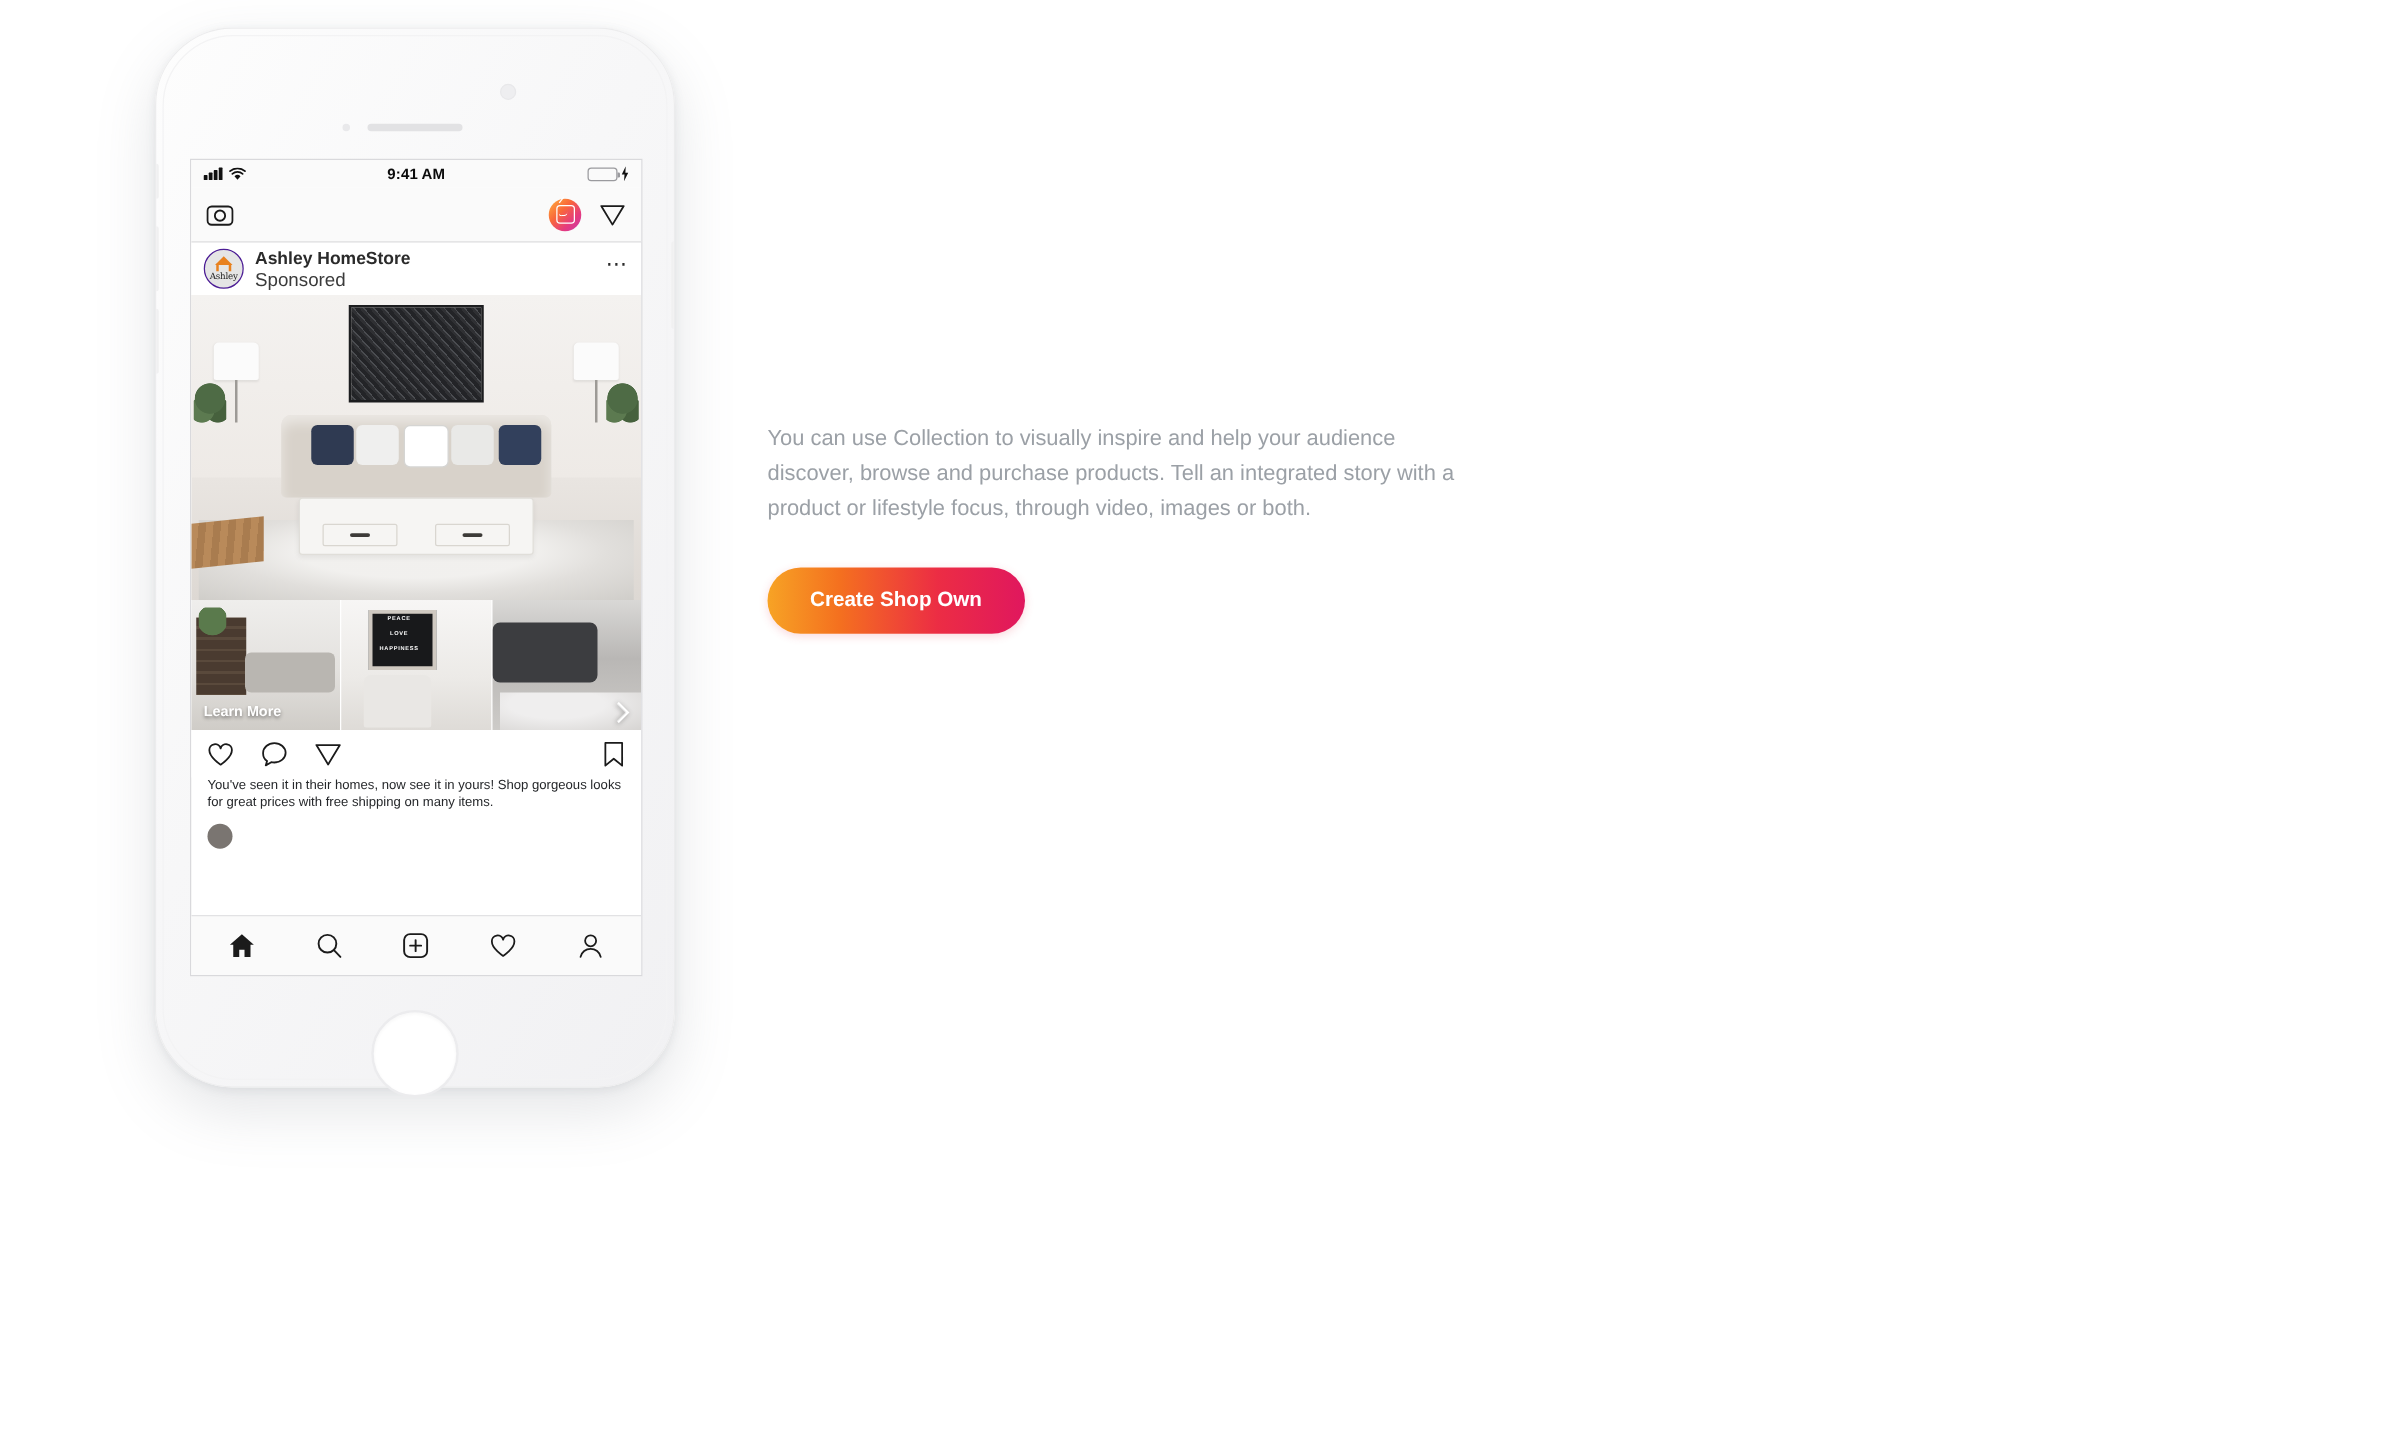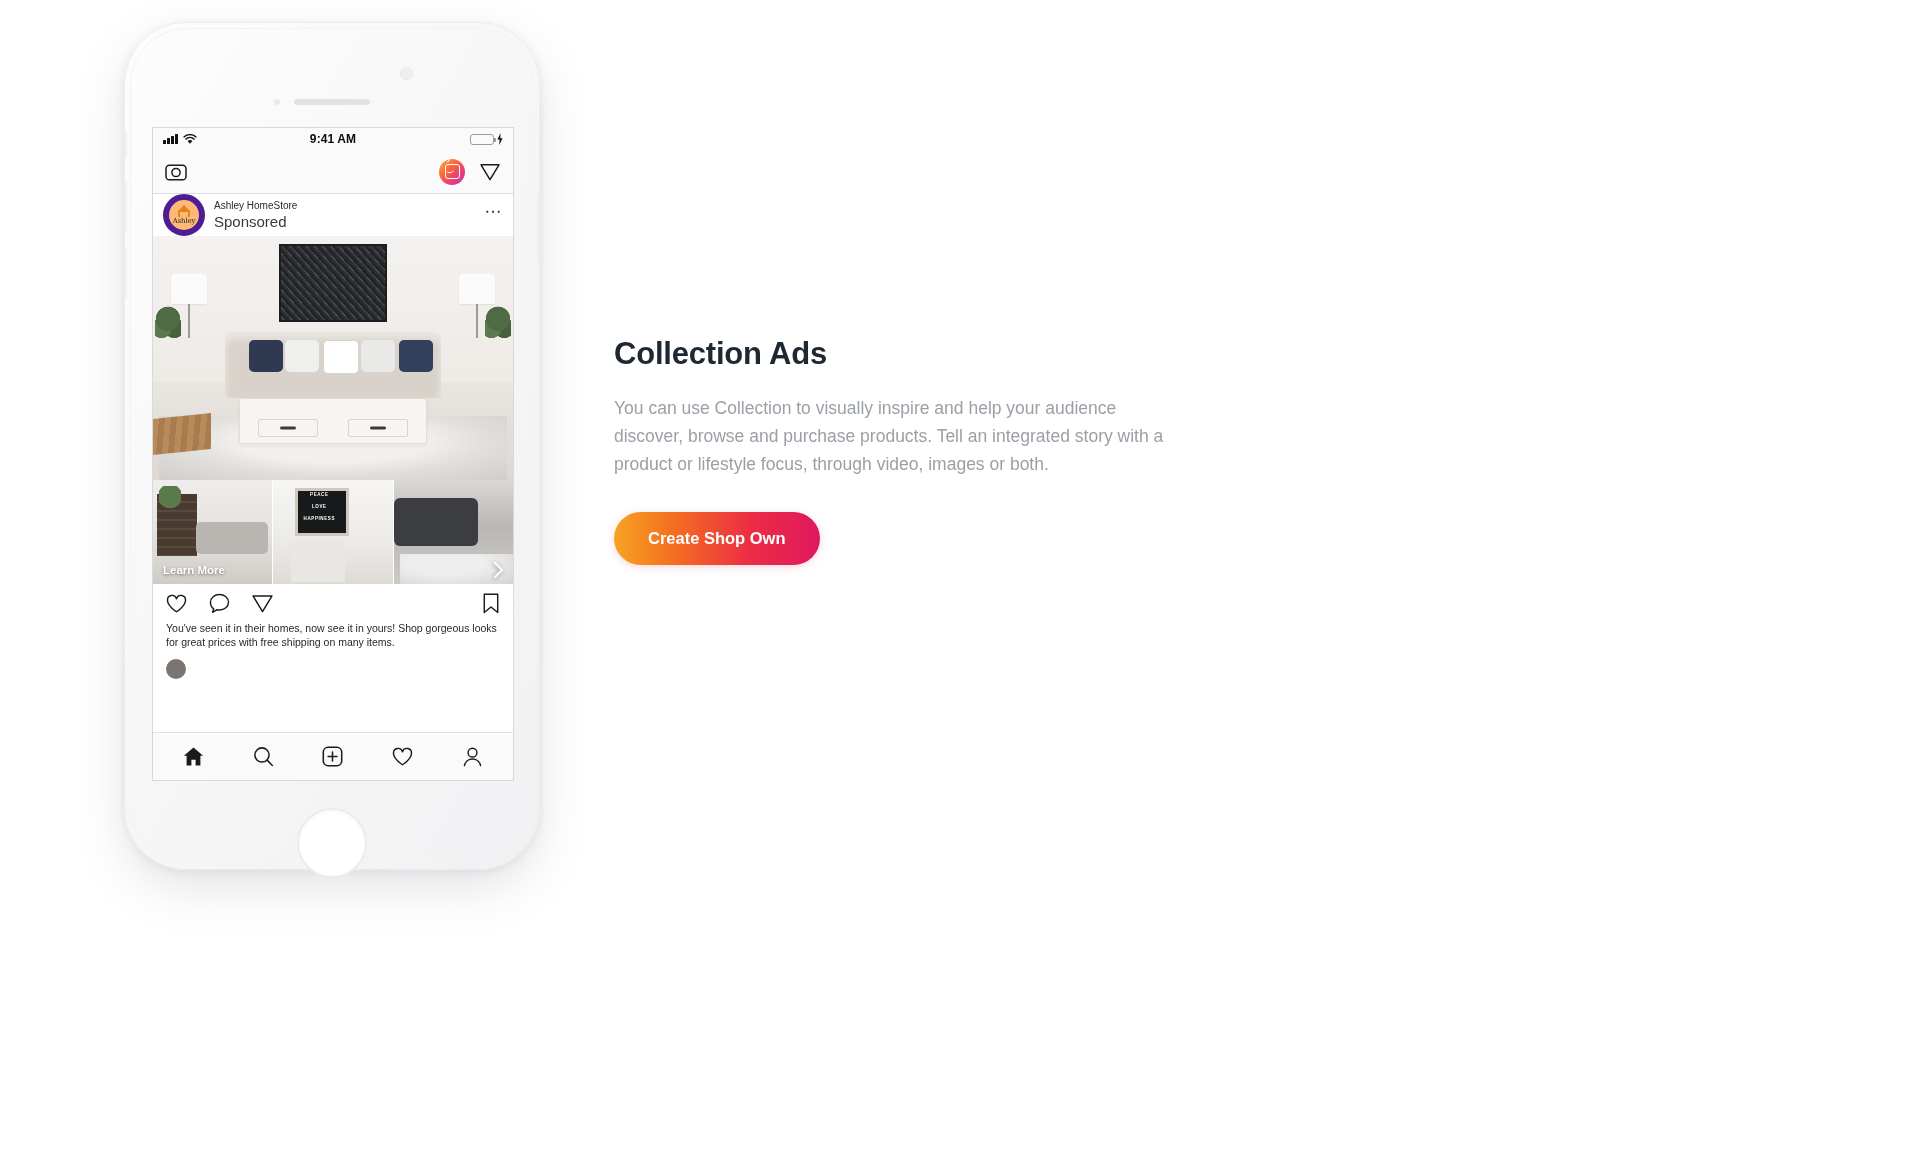--- a/index.html
+++ b/index.html
@@ -245,22 +245,22 @@
     height: 42px;
     display: flex;
     align-items: center;
     padding: 0 10px;
     box-sizing: border-box;
     background: #fff;
   }
   .avatar-ring {
     width: 30px; height: 30px;
     border-radius: 50%;
-    background: #fdba74;
-    border: 6px solid #4c1d95;
+    background: #e5e5e5;
+    border: 1px solid #4c1d95;
     display: flex; align-items: center; justify-content: center;
     overflow: hidden;
     flex: 0 0 auto;
   }
   .ashley-mark { display:flex; flex-direction:column; align-items:center; line-height:1; }
   .ashley-roof {
     width: 0; height: 0;
     border-left: 7px solid transparent;
     border-right: 7px solid transparent;
     border-bottom: 7px solid #e8811f;
@@ -273,21 +273,21 @@
     box-sizing: border-box;
   }
   .ashley-word {
     font-family: "DejaVu Serif", serif;
     font-size: 7px;
     color: #1d1d1d;
     letter-spacing: -0.2px;
     margin-top: 1px;
   }
   .post-meta { margin-left: 9px; display: flex; flex-direction: column; gap: 2px; }
-  .brand-name { font-size: 10px; font-weight: normal; color: #2b2b2b; }
+  .brand-name { font-size: 14px; font-weight: bold; color: #2b2b2b; }
   .sponsored { font-size: 15px; color: #3a3a3a; }
   .dots {
     margin-left: auto;
     font-size: 17px;
     letter-spacing: 1.5px;
     color: #2b2b2b;
     line-height: 8px;
     padding-bottom: 6px;
   }
 
@@ -668,16 +668,15 @@
 
     <div class="phone-btn-left btn-silent"></div>
     <div class="phone-btn-left btn-vol-up"></div>
     <div class="phone-btn-left btn-vol-dn"></div>
     <div class="phone-btn-right"></div>
   </div>
   <div class="home-btn"></div>
 </div>
 
 <div class="panel">
-  <h1>Collection Ads</h1>
   <p>You can use Collection to visually inspire and help your audience discover, browse and purchase products. Tell an integrated story with a product or lifestyle focus, through video, images or both.</p>
   <button class="cta">Create Shop Own</button>
 </div>
 
 </body></html>

